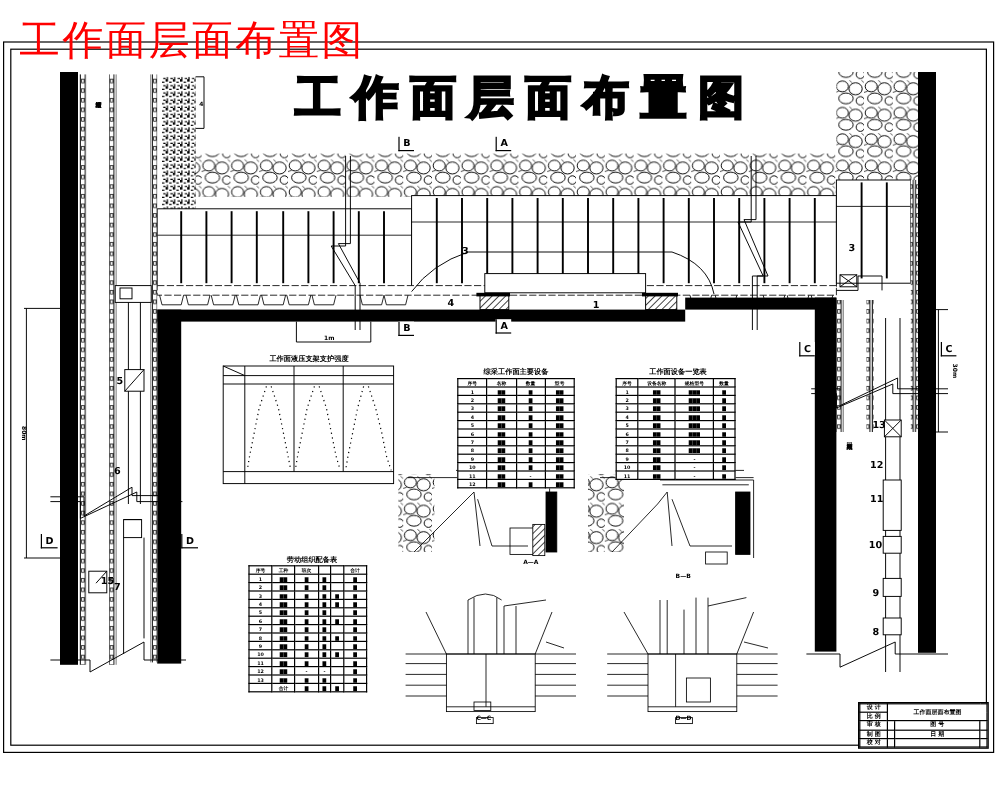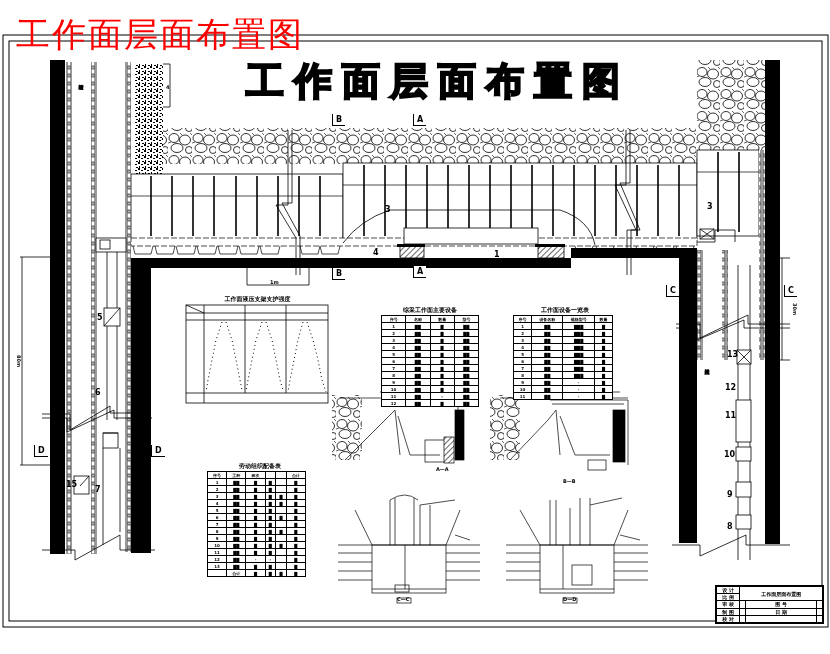--- a/index.html
+++ b/index.html
@@ -246,21 +246,21 @@
 <div class="secbox" style="left:34px;top:445px;">D</div>
 <div class="secbox" style="left:151px;top:445px;">D</div>
 
 <div class="lbl" style="left:385px;top:205px;">3</div>
 <div class="lbl" style="left:707px;top:202px;">3</div>
 <div class="lbl" style="left:373px;top:248px;">4</div>
 <div class="lbl" style="left:494px;top:250px;">1</div>
 <div class="lbl" style="left:97px;top:313px;">5</div>
 <div class="lbl" style="left:95px;top:388px;">6</div>
 <div class="lbl" style="left:95px;top:485px;">7</div>
-<div class="lbl" style="left:66px;top:480px;">15</div>
+<div class="lbl" style="left:84px;top:480px;">15</div>
 <div class="lbl" style="left:725px;top:383px;">12</div>
 <div class="lbl" style="left:725px;top:411px;">11</div>
 <div class="lbl" style="left:724px;top:450px;">10</div>
 <div class="lbl" style="left:727px;top:490px;">9</div>
 <div class="lbl" style="left:727px;top:522px;">8</div>
 <div class="lbl" style="left:727px;top:350px;">13</div>
 
 <div class="tiny" style="left:270px;top:279px;">1m</div>
 <div class="tiny vtext" style="left:16px;top:355px;">80m</div>
 <div class="tiny vtext" style="left:792px;top:303px;">30m</div>

